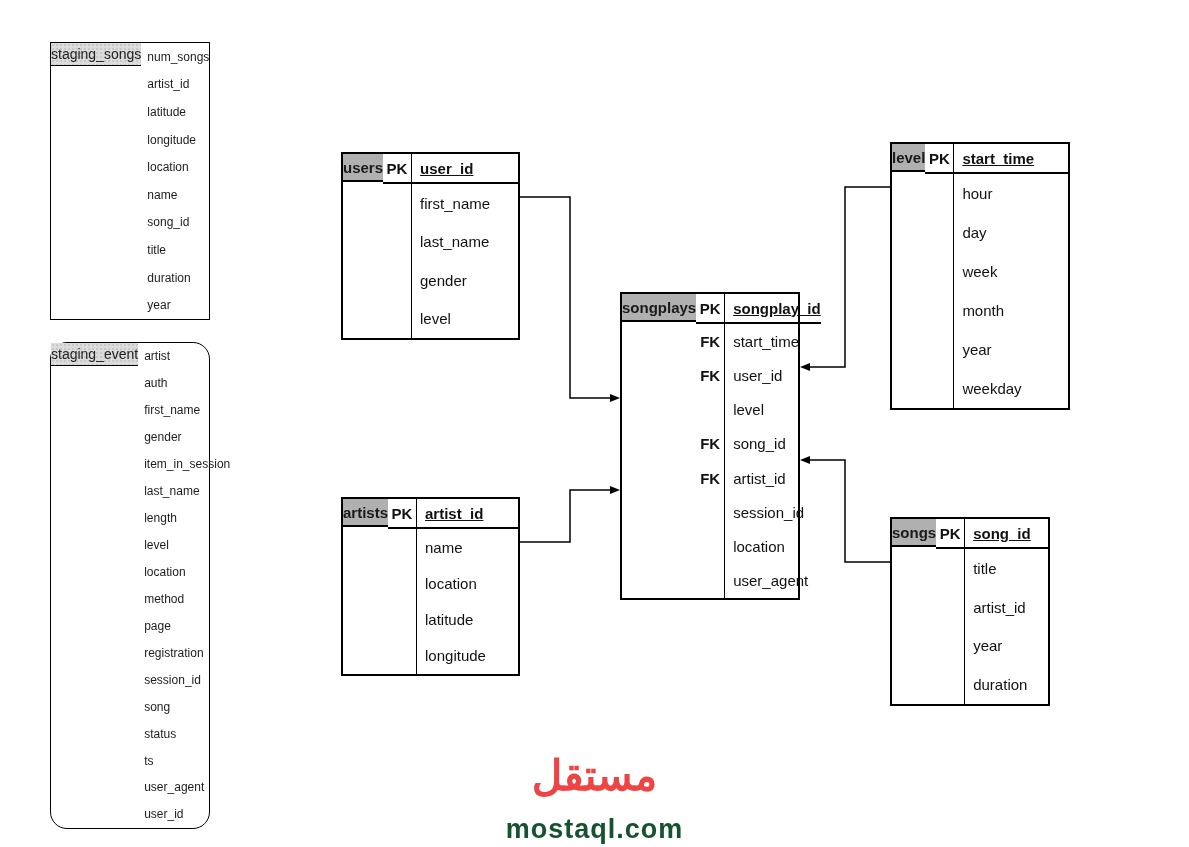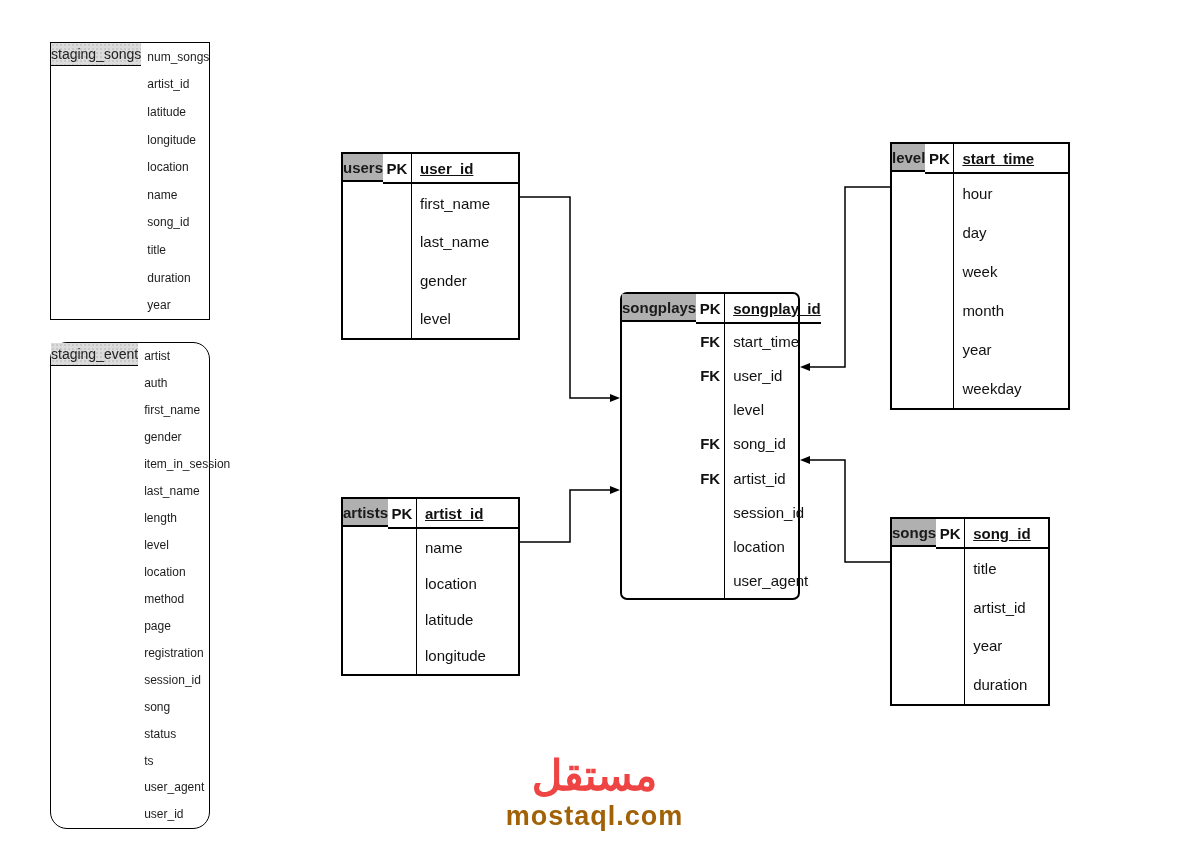--- a/index.html
+++ b/index.html
@@ -41,30 +41,30 @@
     background-size:4px 4px;
     font-weight:normal;font-size:14px;color:#222;
   }
   .staging .row{padding-left:6px;font-size:12px;color:#1c1c1c;}
 
   
   #t-staging_songs{left:50px;top:42px;width:160px;height:278px;}
   #t-staging_event{left:50px;top:342px;width:160px;height:487px;border-radius:17px;}
   #t-users{left:341px;top:152px;width:179px;height:188px;}
   #t-artists{left:341px;top:497px;width:179px;height:179px;}
-  #t-songplays{left:620px;top:292px;width:180px;height:308px;border-radius:7px;}
+  #t-songplays{left:620px;top:292px;width:180px;height:308px;}
   #t-time{left:890px;top:142px;width:180px;height:268px;}
   #t-songs{left:890px;top:517px;width:160px;height:189px;}
 
   .watermark{
     position:absolute;left:0;top:755px;width:1189px;
     text-align:center;line-height:1;user-select:none;pointer-events:none;
   }
   .wm-ar{font-size:42px;font-weight:bold;color:#ef4444;}
-  .wm-en{font-size:27px;font-weight:bold;color:#a16207;letter-spacing:1px;margin-top:6px;}
+  .wm-en{font-size:27px;font-weight:bold;color:#14532d;letter-spacing:1px;margin-top:19px;}
 </style>
 </head>
 <body>
 
 <div class="canvas">
 
   <svg class="connections" viewBox="0 0 1189 847" xmlns="http://www.w3.org/2000/svg" aria-hidden="true">
     <defs>
       <marker id="arrow" markerUnits="userSpaceOnUse" markerWidth="11" markerHeight="9" refX="0" refY="4" orient="auto">
         <path d="M0,0 L10,4 L0,8 Z" fill="#000"></path>

